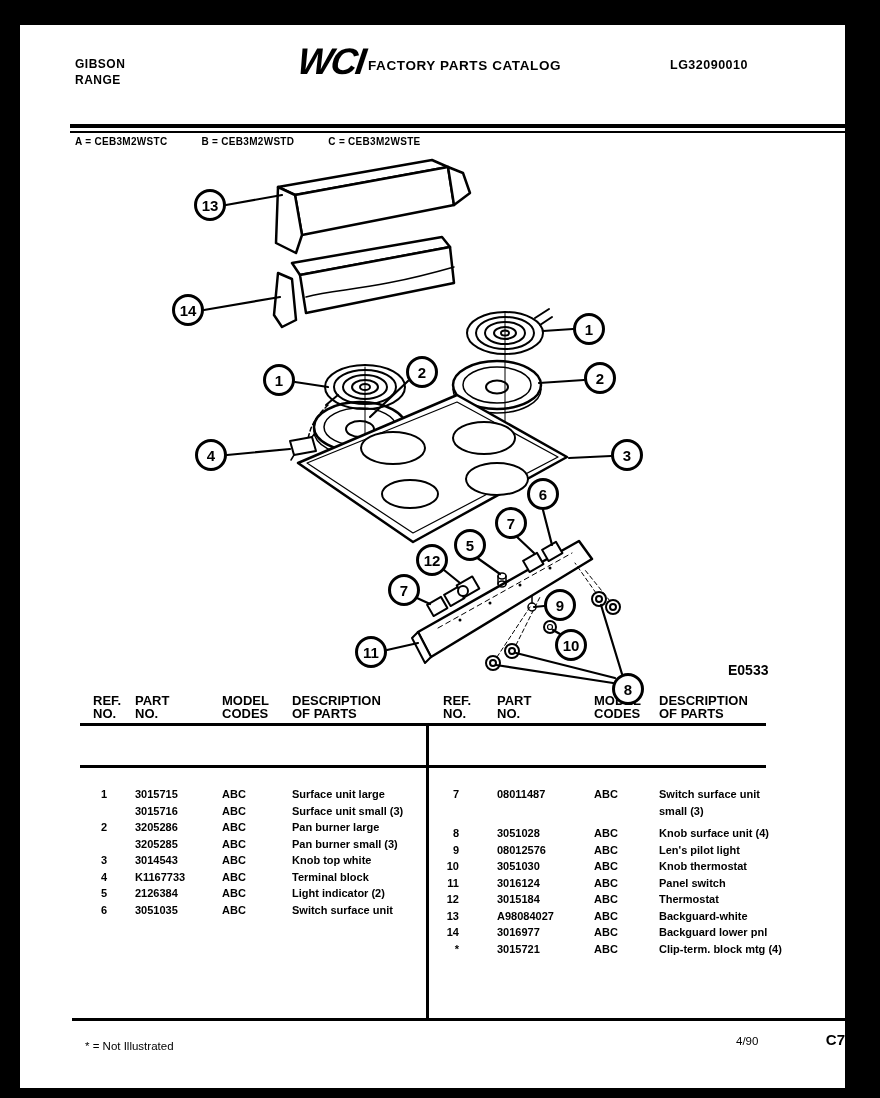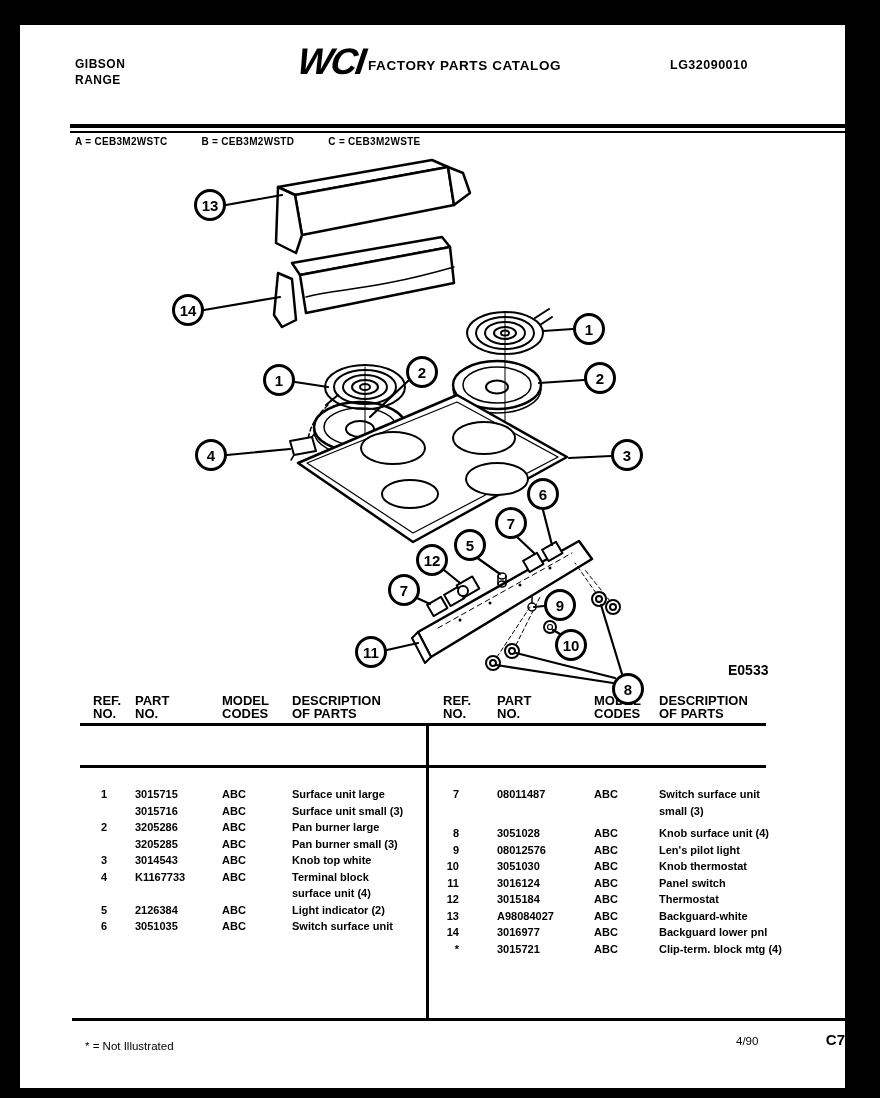--- a/index.html
+++ b/index.html
@@ -280,26 +280,20 @@
         <div class="cell codes">ABC</div>
         <div class="cell desc">Knob top white</div>
       </div>
       <div class="t-row">
         <div class="cell ref">4</div>
         <div class="cell part">K1167733</div>
         <div class="cell codes">ABC</div>
         <div class="cell desc">Terminal block</div>
       </div>
       <div class="t-row">
-        <div class="cell ref"></div>
-        <div class="cell part"></div>
-        <div class="cell codes"></div>
-        <div class="cell desc">surface unit (4)</div>
-      </div>
-      <div class="t-row">
         <div class="cell ref">5</div>
         <div class="cell part">2126384</div>
         <div class="cell codes">ABC</div>
         <div class="cell desc">Light indicator (2)</div>
       </div>
       <div class="t-row">
         <div class="cell ref">6</div>
         <div class="cell part">3051035</div>
         <div class="cell codes">ABC</div>
         <div class="cell desc">Switch surface unit</div>

